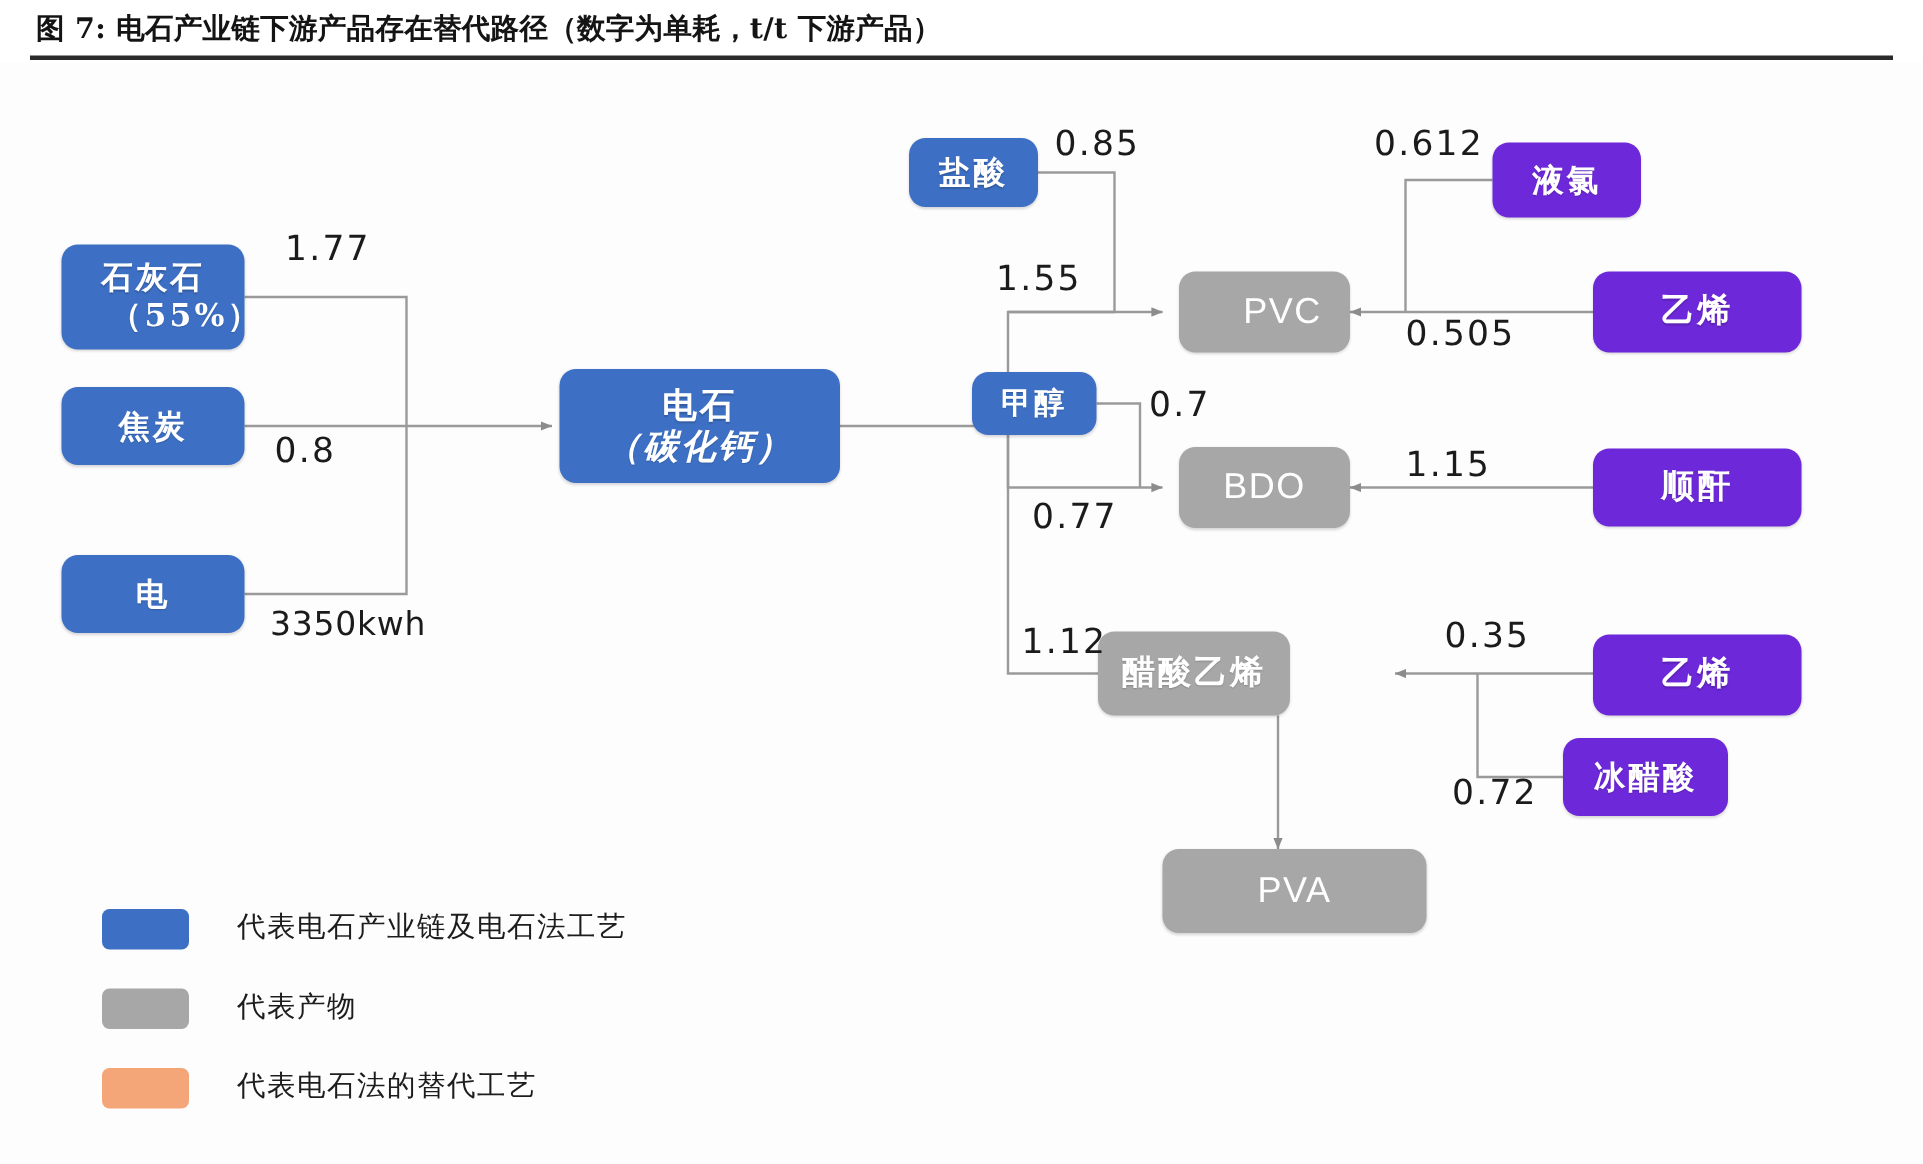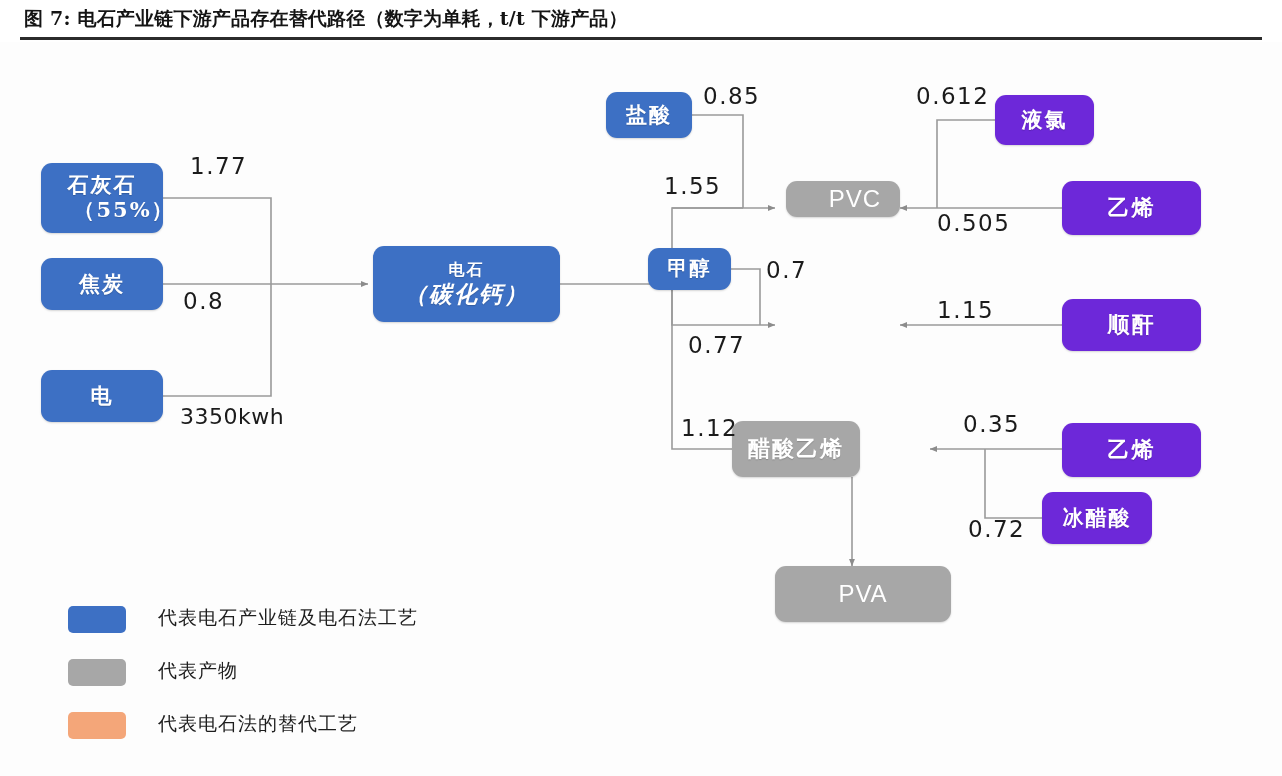--- a/index.html
+++ b/index.html
@@ -193,37 +193,40 @@
     <div class="node blue" style="left:41px; top:216px; width:122px; height:52px;">
       <div class="cn" style="font-size:21px;">焦炭</div>
     </div>
 
     <div class="node blue" style="left:41px; top:328px; width:122px; height:52px;">
       <div class="cn" style="font-size:21px;">电</div>
     </div>
 
     <div class="node blue" style="left:373px; top:204px; width:187px; height:76px;">
       <div>
-        <div class="cn" style="font-size:16px;">电石</div>
+        <div class="cn" style="font-size:23px;">电石</div>
         <div class="cn" style="font-size:23px;font-style:italic;">（碳化钙）</div>
       </div>
     </div>
 
     <div class="node blue" style="left:606px; top:50px; width:86px; height:46px;">
       <div class="cn" style="font-size:21px;">盐酸</div>
     </div>
 
     <div class="node blue" style="left:648px; top:206px; width:83px; height:42px;">
       <div class="cn" style="font-size:20px;">甲醇</div>
     </div>
 
-    <div class="node gray" style="left:786px; top:139px; width:114px; height:36px;padding-left:24px;">
+    <div class="node gray" style="left:786px; top:139px; width:114px; height:54px;padding-left:24px;">
       <div class="lat" style="font-size:24px;">PVC</div>
     </div>
 
+    <div class="node gray" style="left:786px; top:256px; width:114px; height:54px;">
+      <div class="lat" style="font-size:24px;">BDO</div>
+    </div>
 
     <div class="node gray" style="left:732px; top:379px; width:128px; height:56px;">
       <div class="cn" style="font-size:22px;">醋酸乙烯</div>
     </div>
 
     <div class="node gray" style="left:775px; top:524px; width:176px; height:56px;">
       <div class="lat" style="font-size:24px;">PVA</div>
     </div>
 
     <div class="node orange" style="left:995px; top:53px; width:99px; height:50px;">

